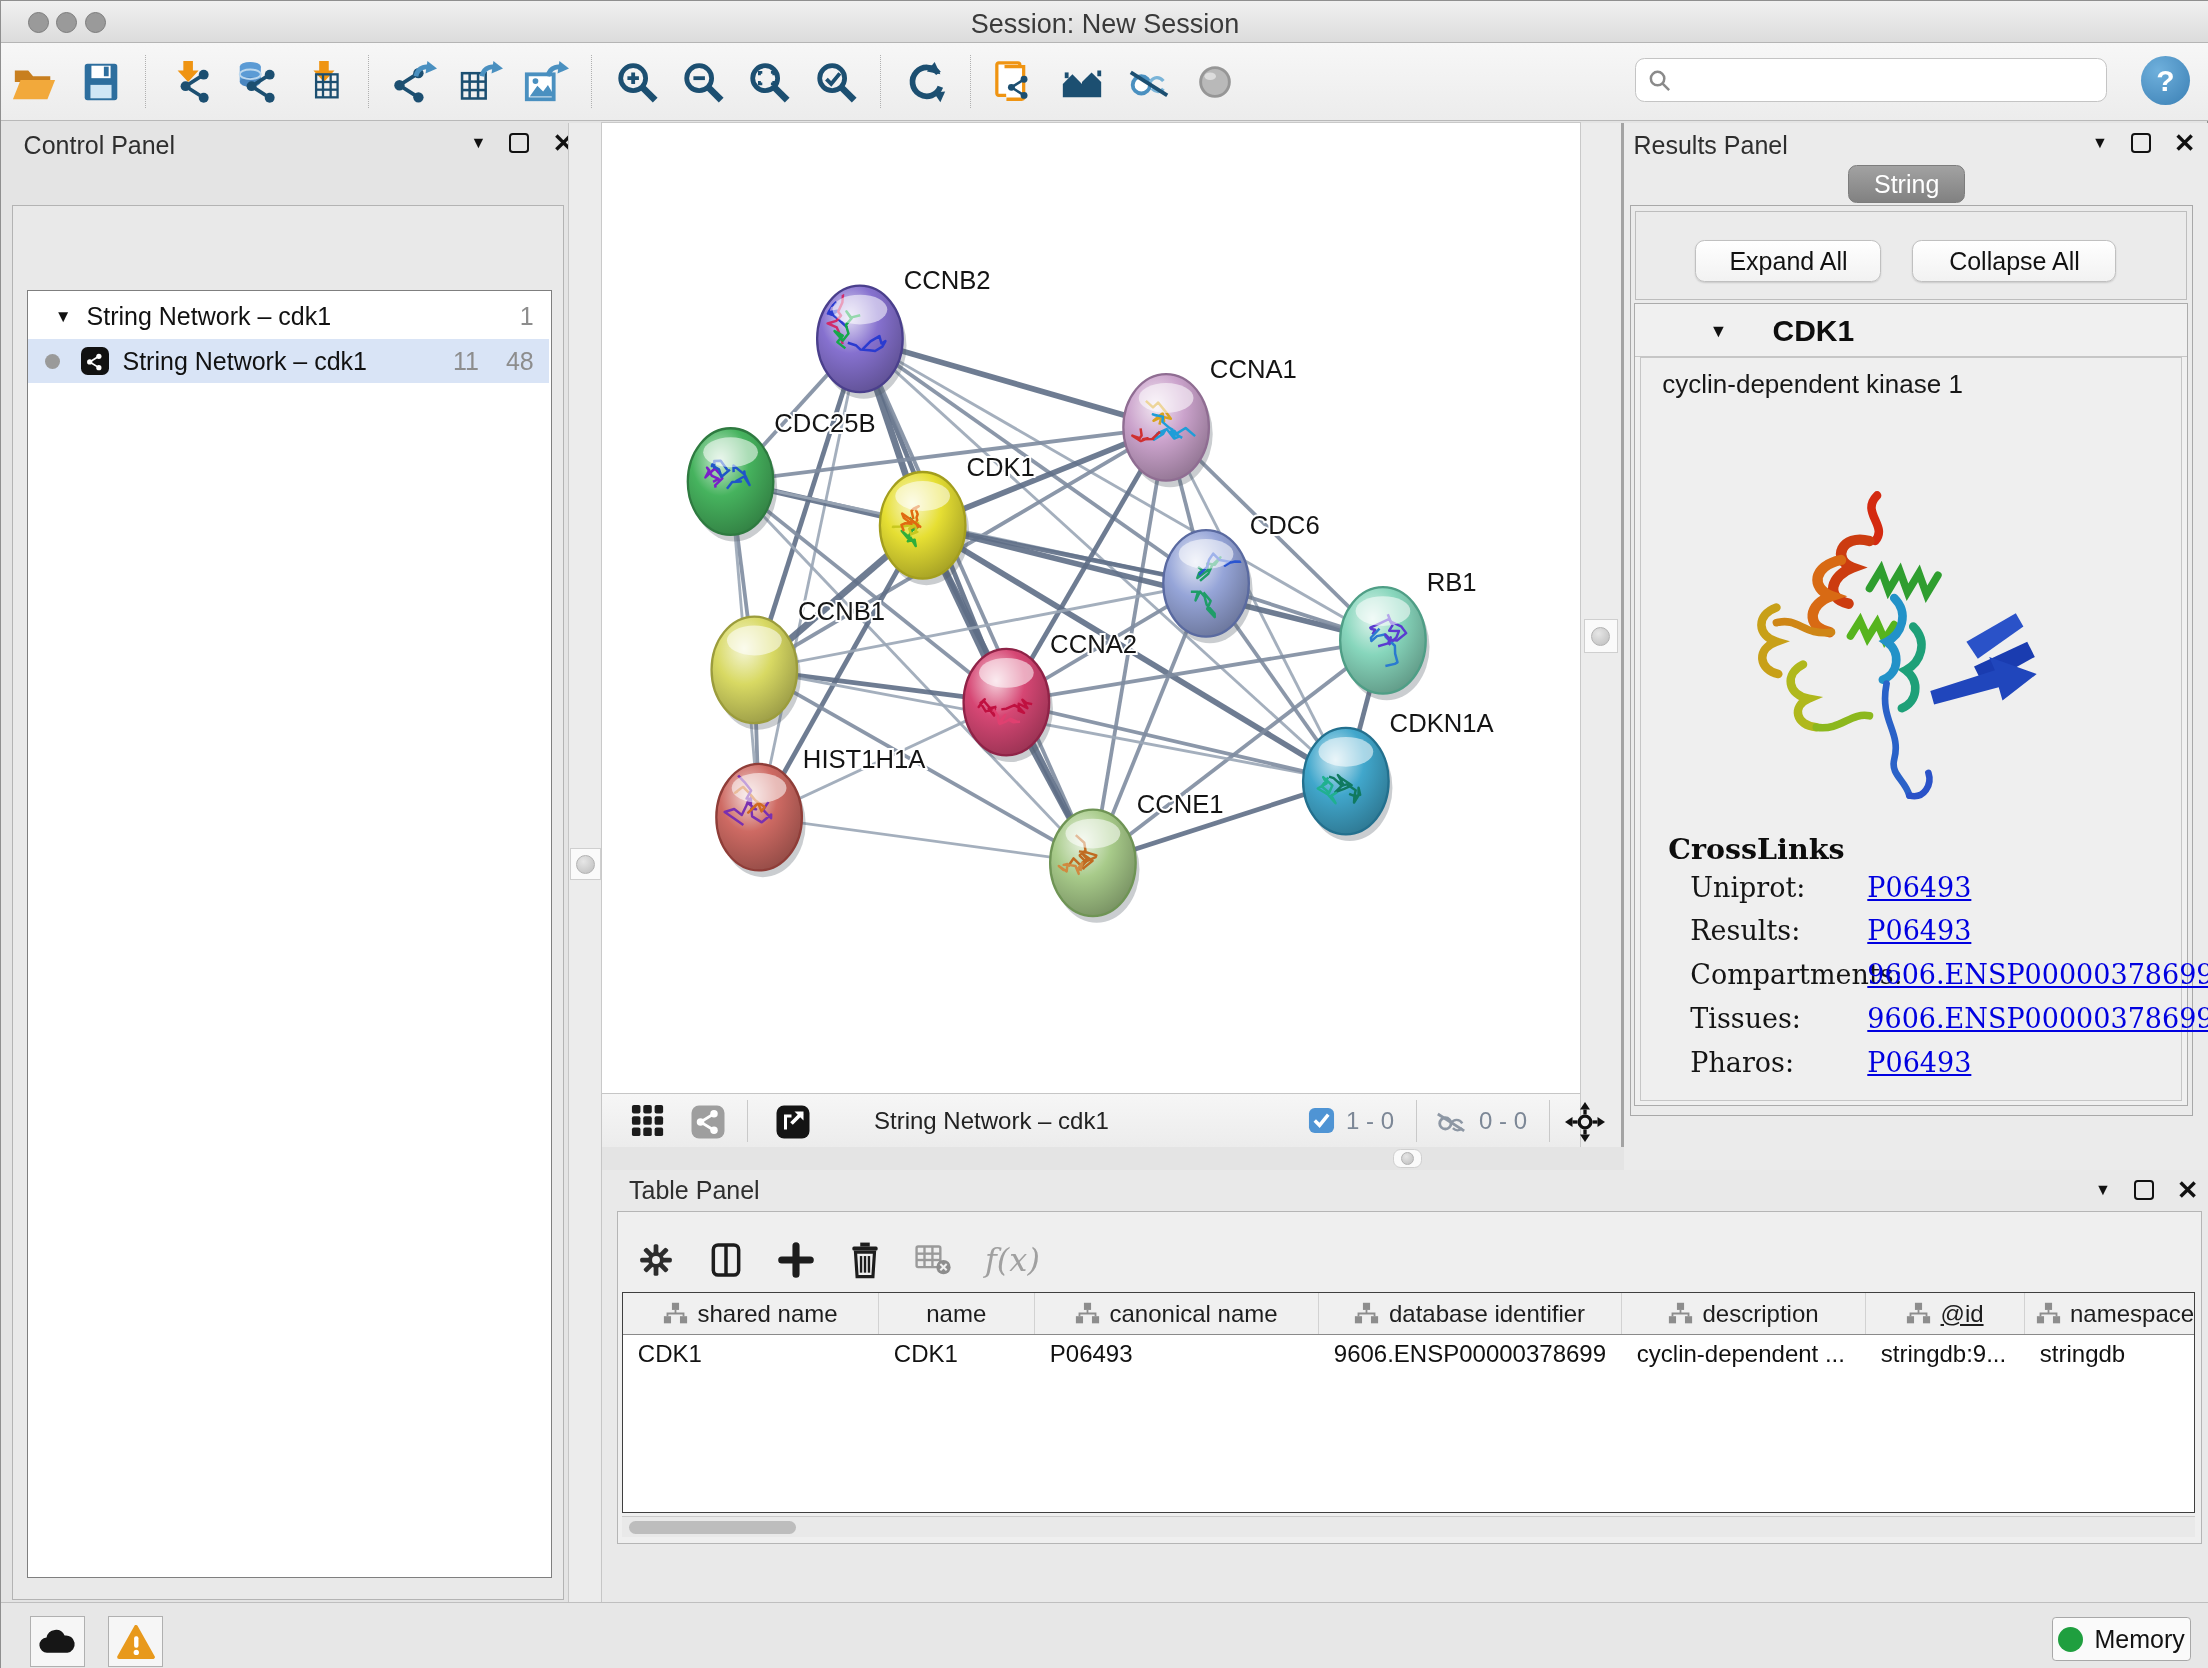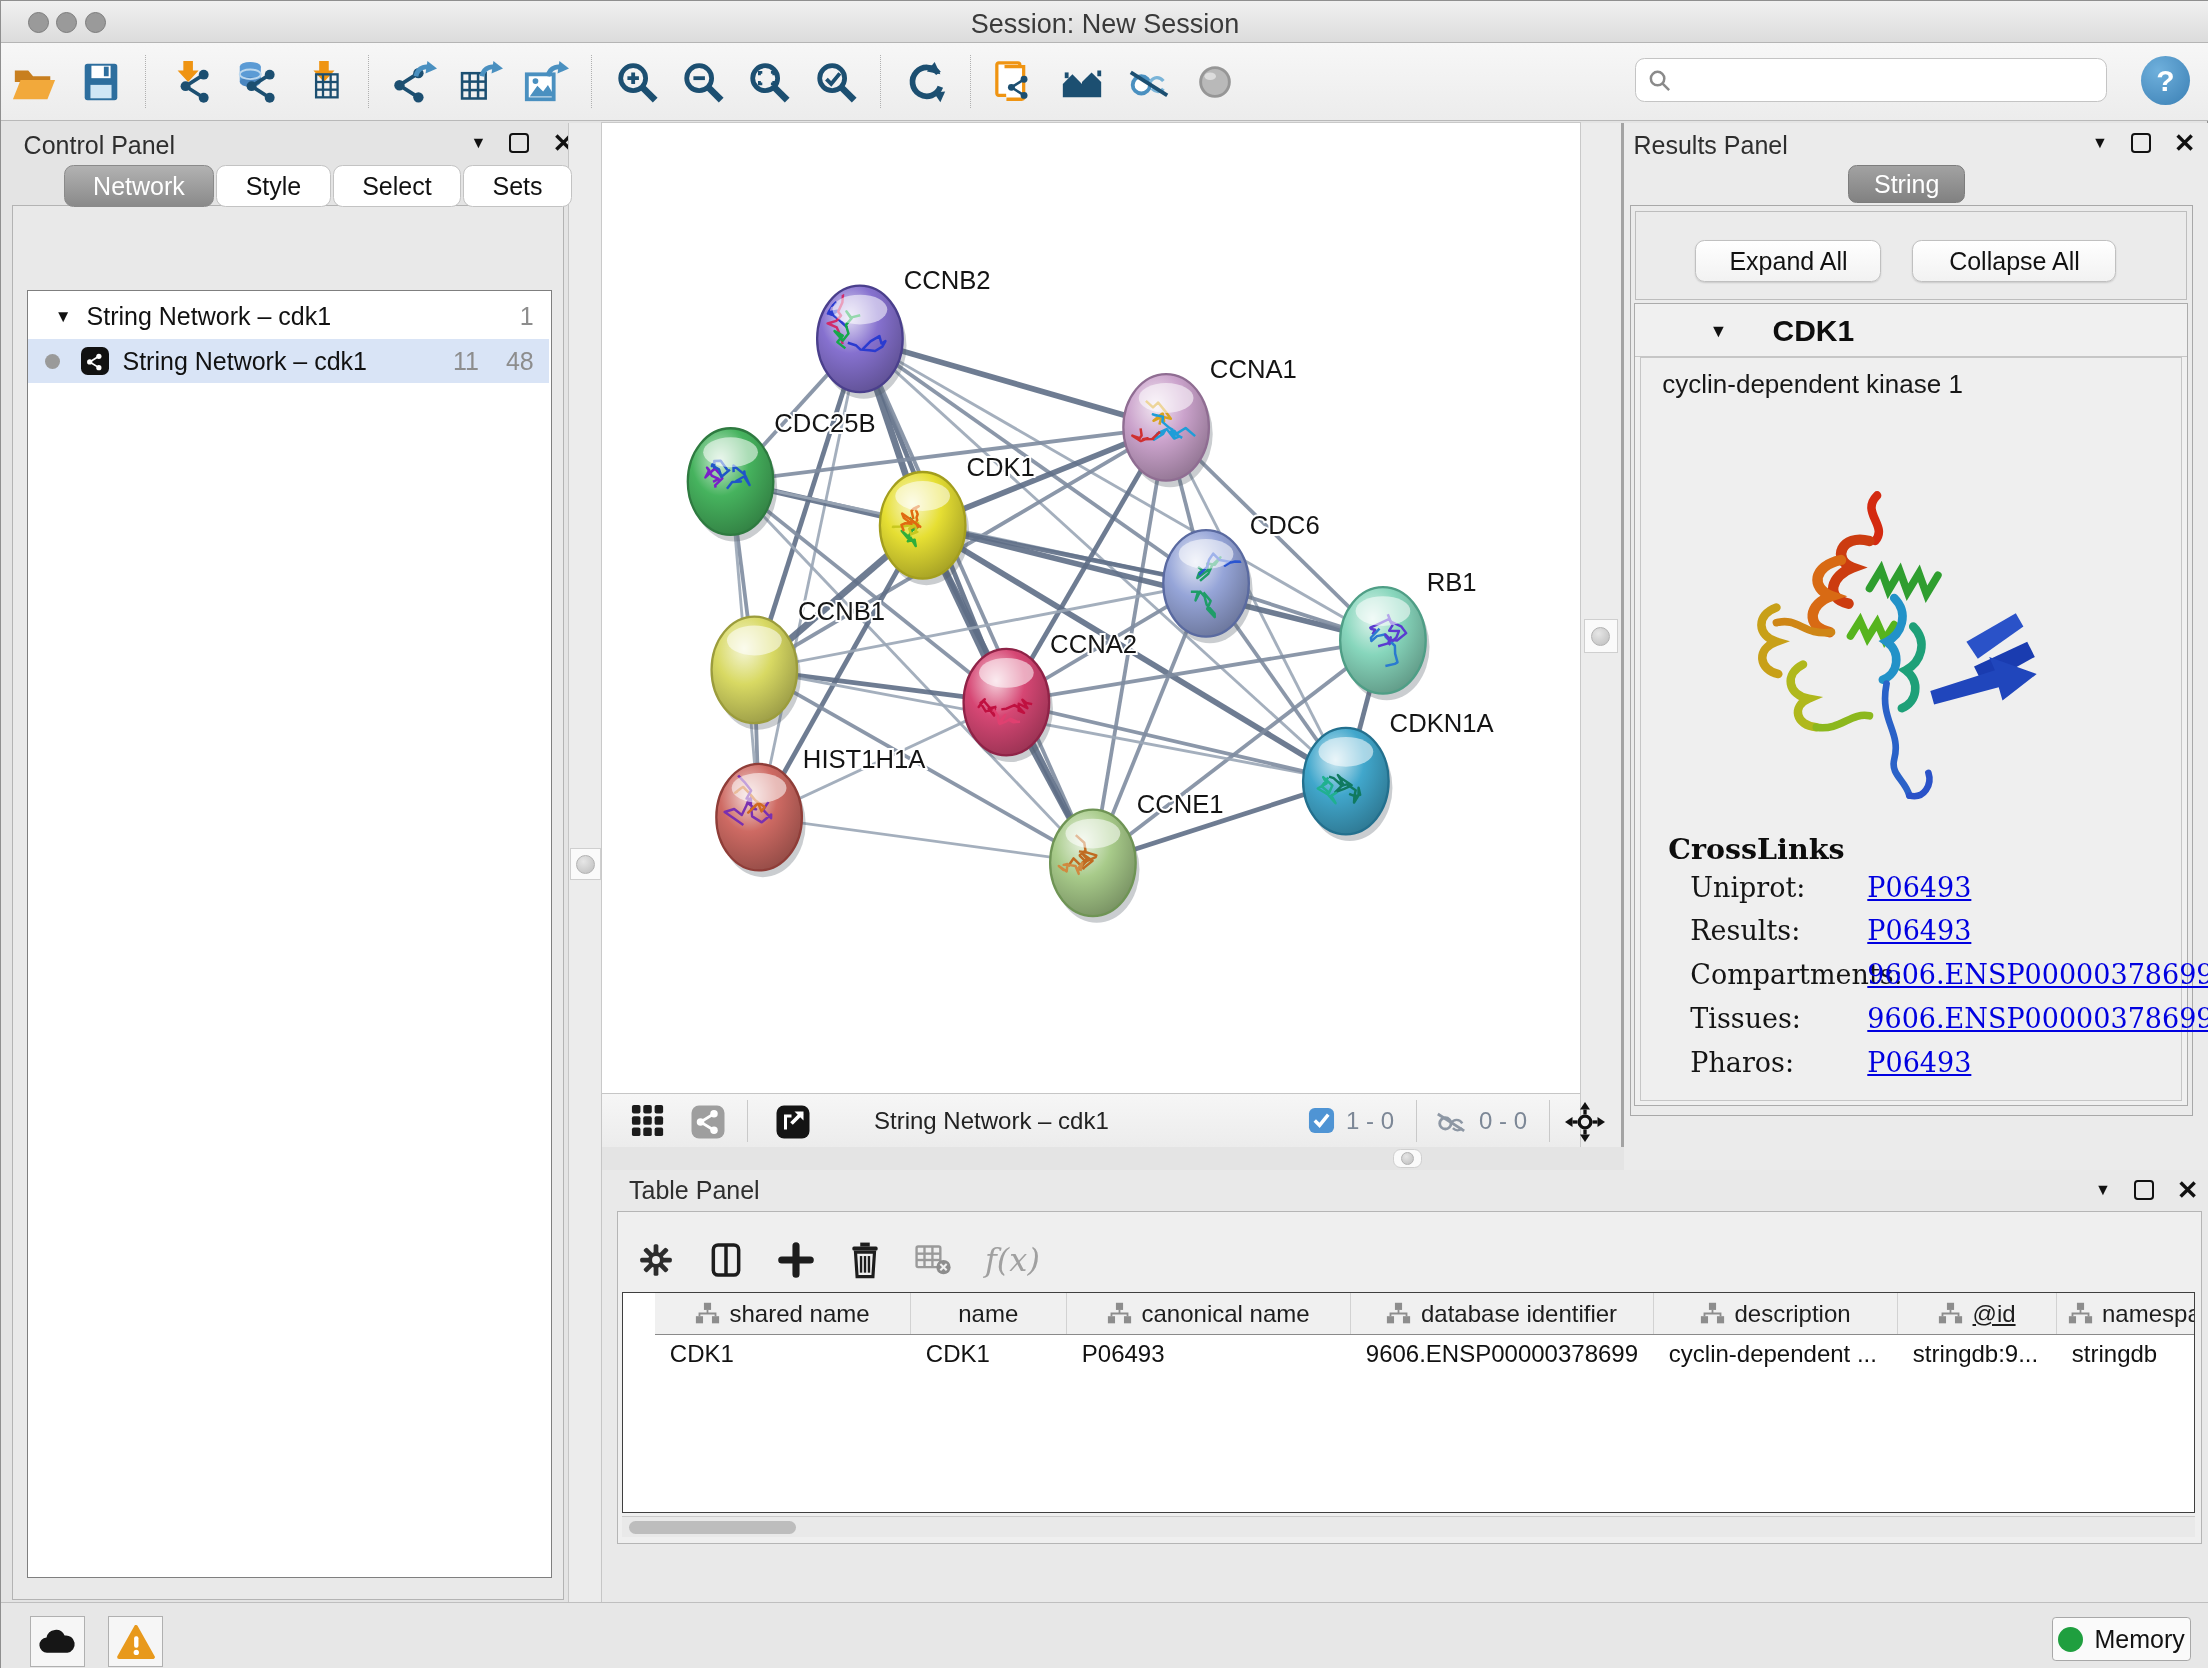--- a/index.html
+++ b/index.html
@@ -106,21 +106,21 @@
   .xl-row a { position:absolute; left:177px; top:0; color:#0000e0; text-decoration:underline; }
 
   
   .tablepanel { position:absolute; left:601px; top:1169px; width:1607px; height:432px; background:#e9e9e9; }
   .tp-box { position:absolute; left:15px; top:41px; width:1585px; height:333px;
             border:1px solid #b5b5b5; background:#efefef; }
   .tp-tools { position:absolute; left:19px; top:25px; height:46px; display:flex; align-items:center; gap:32px; }
   .tp-tools svg { display:block; }
   .fx { font-family:"DejaVu Serif", serif; font-style:italic; font-size:32px; color:#a0a0a0; }
   .grid-table { position:absolute; left:3.8px; top:80px; width:1573px; height:221px;
-                border:1.9px solid #3f3f3f; background:#fff; overflow:hidden;padding-left:32px; }
+                border:1.9px solid #3f3f3f; background:#fff; overflow:hidden; }
   .g-head { display:flex; height:42px; background:#f0f0f0; border-bottom:1px solid #8a8a8a; }
   .g-hcell { display:flex; align-items:center; justify-content:center; gap:9.5px; font-size:24px;
              color:#1d1d1d; border-right:1px solid #d2d2d2; overflow:hidden; flex:none; }
   .g-row { display:flex; height:38px; background:#fff; }
   .g-cell { padding-left:15px; display:flex; align-items:center; font-size:24px; color:#111;
             overflow:hidden; white-space:nowrap; flex:none; }
   .hscroll { position:absolute; left:3.8px; top:304px; width:1573px; height:21px; background:#e9e9e9;
              border-top:1px solid #c9c9c9; }
   .hthumb { position:absolute; left:7.6px; top:3.8px; width:167px; height:13.3px; border-radius:6.7px; background:#bdbdbd; }
   .tp-tabs { position:absolute; left:522px; top:389px; height:46px; display:flex;
@@ -325,26 +325,20 @@
   </div>
   <div class="help-btn">?</div>
 
   <div class="control-panel">
     <span class="phead-title" style="position:absolute;left:15px;top:7.6px">Control Panel</span>
     <div class="pctl" style="left:462px;top:9.5px">
       <span class="tri">▼</span>
       <span class="flo"></span>
       <span class="clo">✕</span>
     </div>
-    <div class="cp-tabs" id="cp-tabs">
-        <div class="tab sel">Network</div>
-        <div class="tab">Style</div>
-        <div class="tab">Select</div>
-        <div class="tab">Sets</div>
-      </div>
     <div class="cp-box">
       <div class="listbox">
         <div class="trow" style="top:3.8px">
           <span style="margin:0 15px 0 27px;font-size:17px">▼</span>
           <span>String Network – cdk1</span>
           <span class="cnt" style="margin-left:auto;margin-right:15px">1</span>
         </div>
         <div class="trow sel" style="top:48px">
           <span style="width:15px;height:15px;border-radius:50%;background:#9a9a9a;margin:0 21px 0 17px"></span>
           <span class="string-chip">

